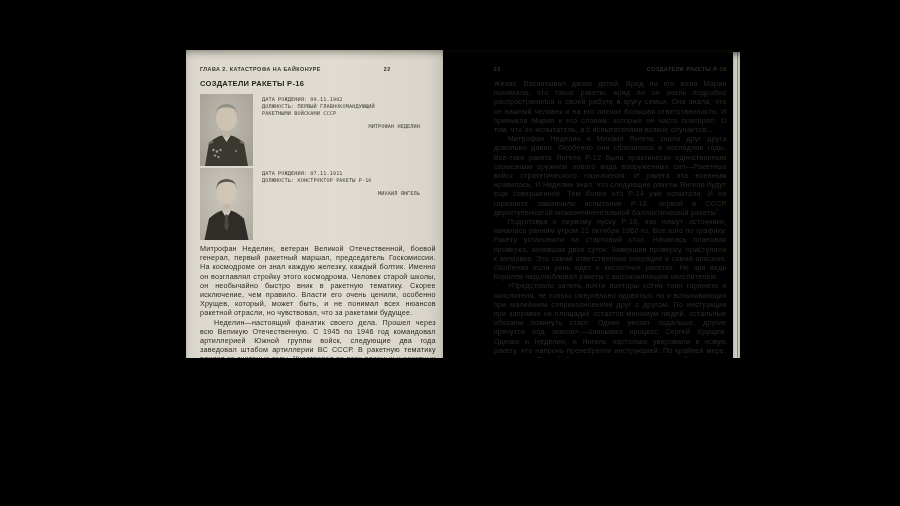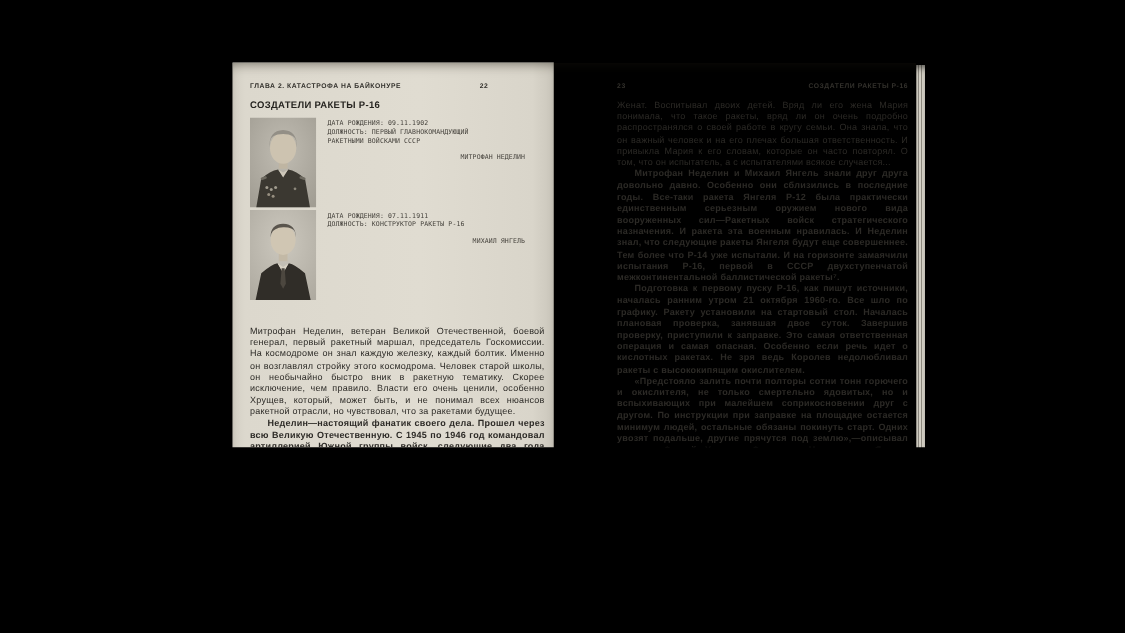--- a/index.html
+++ b/index.html
@@ -29,24 +29,24 @@
   .photo{width:53px;height:72px;flex:0 0 53px;display:block;}
   .profile-1{margin-top:6px;}
   .profile-2{margin-top:2px;}
   .caption{width:158px;margin-left:9px;padding-top:2px;
     font-family:"DejaVu Sans Mono","Liberation Mono",monospace;
     font-size:5.2px;line-height:7px;letter-spacing:.1px;color:#45423c;}
   .cap-name{margin-top:6px;text-align:right;}
 
   .bodytext{margin:0 7px 0 14px;text-align:justify;font-size:7.2px;line-height:9.2px;
     letter-spacing:.2px;color:#2c2a26;}
-  .page-left .bodytext{margin-top:20px;}
+  .page-left .bodytext{margin-top:4px;}
   .page-right .bodytext{margin:7px 7px 0 16px;}
   .bodytext p{margin:0;}
-  .bodytext p + p{text-indent:14px;font-weight:bold;}
+  .bodytext p + p{text-indent:14px;}
 
   .footnote{display:flex;margin:9px 7px 0 16px;gap:6px;
     font-size:4.4px;line-height:5.7px;letter-spacing:.1px;color:#45433d;text-align:justify;}
   .fn-num{flex:0 0 12px;}
   .fn-col{flex:1 1 0;}
 </style>
 </head>
 <body>
 
 <div class="stage">

